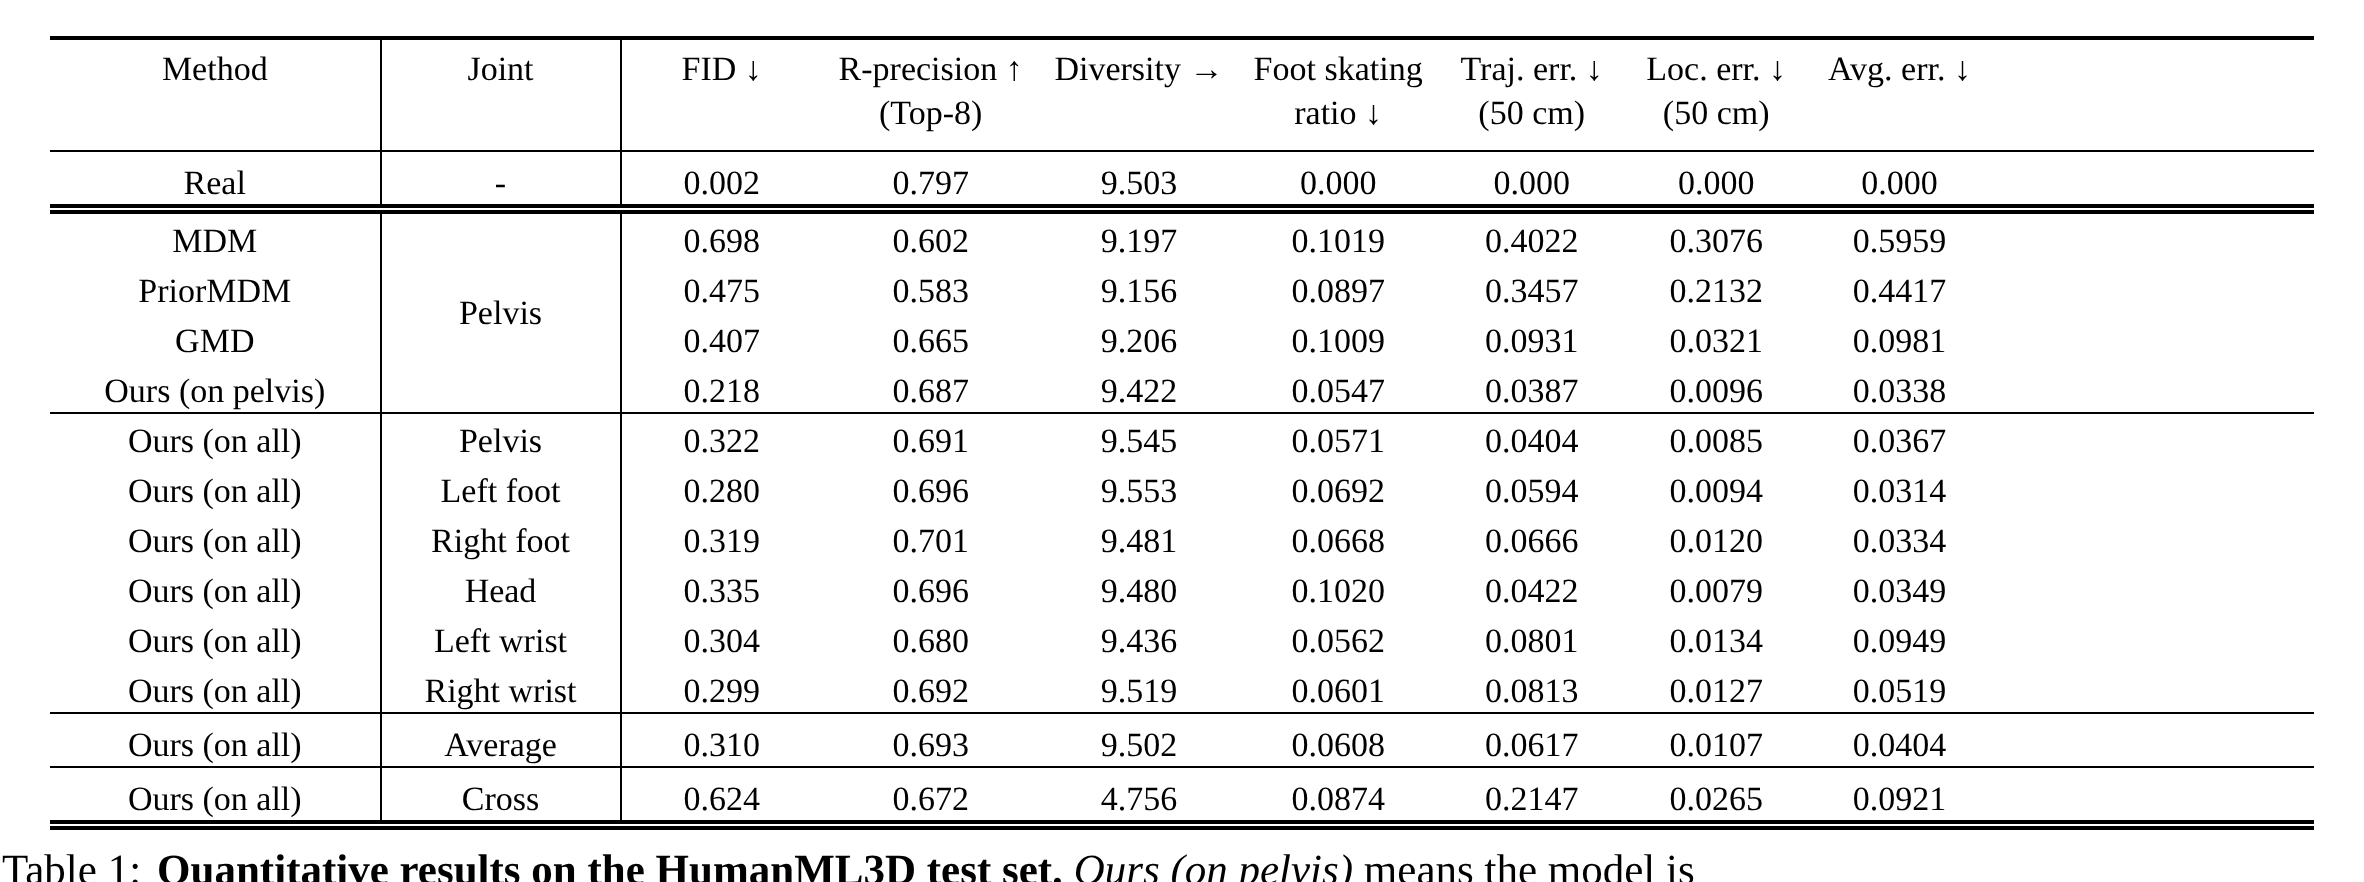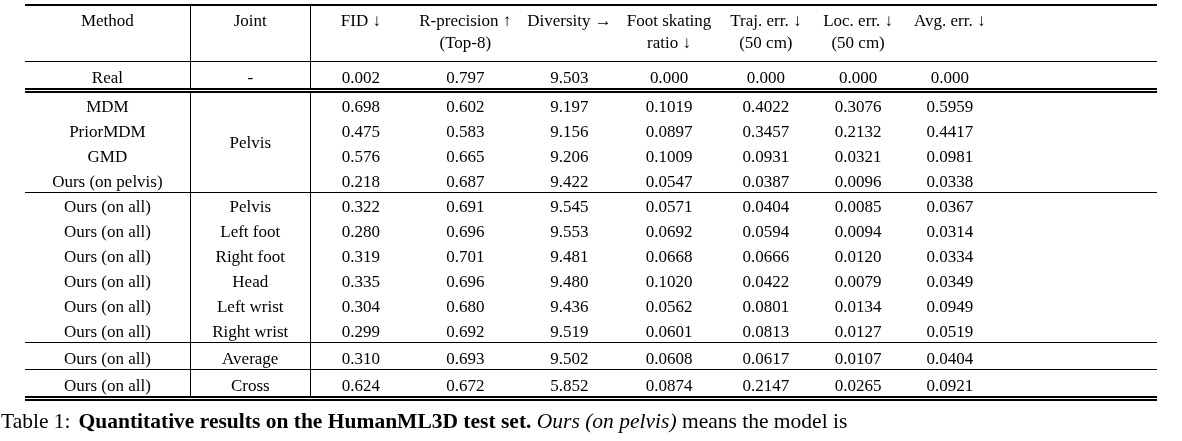--- a/index.html
+++ b/index.html
@@ -14,21 +14,21 @@
   }
   .page {
     position: relative;
     width: 1182px;
     height: 441px;
   }
   table.results {
     border-collapse: collapse;
     table-layout: fixed;
     width: 1132px;
-    margin: 4px 0 0 25px;
+    margin: 18px 0 0 25px;
     font-size: 17px;
   }
   th, td {
     text-align: center;
     font-weight: normal;
     padding: 2.5px 0;
     overflow: visible;
     white-space: nowrap;
   }
   thead th {
@@ -147,21 +147,21 @@
           <td>0.583</td>
           <td>9.156</td>
           <td>0.0897</td>
           <td>0.3457</td>
           <td>0.2132</td>
           <td>0.4417</td>
           <td></td>
         </tr>
         <tr>
           <td class="vr">GMD</td>
-          <td>0.576</td>
+          <td>0.407</td>
           <td>0.665</td>
           <td>9.206</td>
           <td>0.1009</td>
           <td>0.0931</td>
           <td>0.0321</td>
           <td>0.0981</td>
           <td></td>
         </tr>
         <tr class="sec-end">
           <td class="vr">Ours (on pelvis)</td>
@@ -256,21 +256,21 @@
           <td>0.0617</td>
           <td>0.0107</td>
           <td>0.0404</td>
           <td></td>
         </tr>
         <tr class="rule-single sec-end roomy last-row">
           <td class="vr">Ours (on all)</td>
           <td class="vr">Cross</td>
           <td>0.624</td>
           <td>0.672</td>
-          <td>5.852</td>
+          <td>4.756</td>
           <td>0.0874</td>
           <td>0.2147</td>
           <td>0.0265</td>
           <td>0.0921</td>
           <td></td>
         </tr>
       </tbody>
   </table>
 
   <div class="caption">

